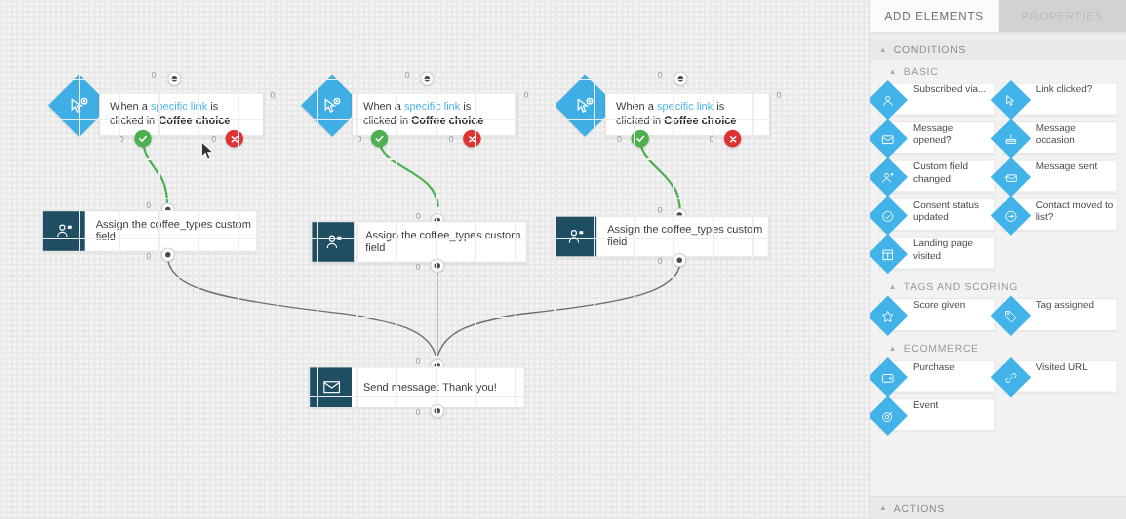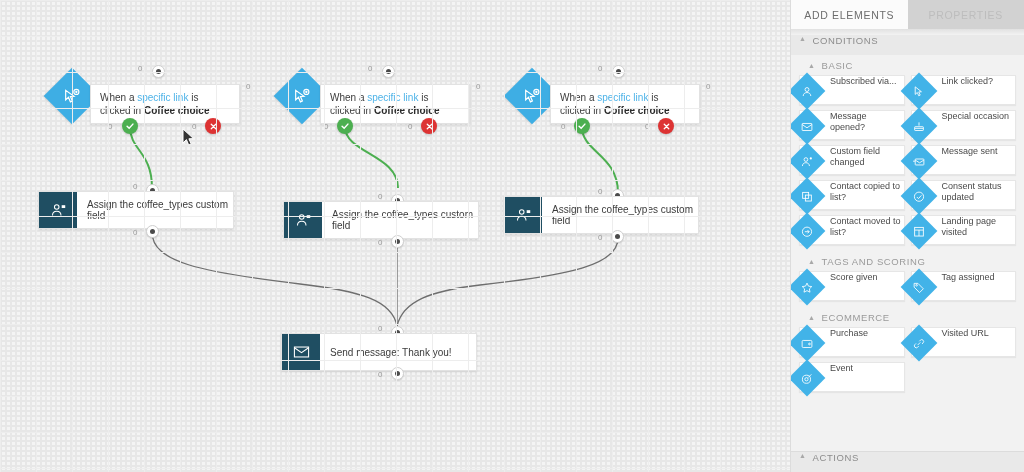--- a/index.html
+++ b/index.html
@@ -108,21 +108,21 @@
   .tabs { display: flex; height: 29px; background: #fbfbfb; }
   .tab {
     flex: 1; display: flex; align-items: center; justify-content: center;
     font-size: 10.5px; letter-spacing: .7px; color: #6d6d6d;
     background: #fbfbfb;
   }
   .tab.inactive { background: #d2d2d2; color: #bdbdbd; }
   .tabs-shadow { height: 6px; background: linear-gradient(to bottom, rgba(0,0,0,.07), rgba(0,0,0,0)); }
 
   .sec-head {
-    display: flex; align-items: flex-start; gap: 6px;
+    display: flex; align-items: center; gap: 6px;
     height: 20px; padding-left: 8px;
     font-size: 9.5px; letter-spacing: .6px; color: #8c8c8c;
     background: #e9e9e9;
   }
   .sub-head {
     display: flex; align-items: center; gap: 6px;
     height: 20px; padding-left: 17px;
     font-size: 9.5px; letter-spacing: .6px; color: #9a9a9a;
   }
   .caret { font-size: 7px; color: #a8a8a8; line-height: 1; }
@@ -420,50 +420,41 @@
         </div>
         <span class="el-lbl">Message opened?</span>
       </div>
       <div class="el">
         <div class="el-dia">
           <svg width="13" height="13" viewBox="0 0 24 24" fill="none" stroke="#fff" stroke-width="1.6">
               <rect x="4" y="12" width="16" height="7" rx="1"></rect>
               <path d="M4 15h16M12 4v6"></path>
             </svg>
         </div>
-        <span class="el-lbl">Special occasion</span>
+        <span class="el-lbl">Message occasion</span>
       </div>
       <div class="el">
         <div class="el-dia">
           <svg width="13" height="13" viewBox="0 0 24 24" fill="none" stroke="#fff" stroke-width="1.6">
               <circle cx="10" cy="8" r="3.4"></circle>
               <path d="M3.5 20c0-3.8 2.9-6.2 6.5-6.2s6.5 2.4 6.5 6.2"></path>
               <circle cx="19" cy="6" r="2" fill="#fff" stroke="none"></circle>
             </svg>
         </div>
         <span class="el-lbl">Custom field changed</span>
       </div>
       <div class="el">
         <div class="el-dia">
           <svg width="13" height="13" viewBox="0 0 24 24" fill="none" stroke="#fff" stroke-width="1.6">
               <rect x="5" y="7" width="16" height="11" rx="1"></rect>
               <path d="M5 9l8 5 8-5"></path>
               <path d="M1 11h4"></path>
             </svg>
         </div>
         <span class="el-lbl">Message sent</span>
-      </div>
-      <div class="el">
-        <div class="el-dia">
-          <svg width="13" height="13" viewBox="0 0 24 24" fill="none" stroke="#fff" stroke-width="1.6">
-              <rect x="4" y="4" width="11" height="11"></rect>
-              <rect x="9" y="9" width="11" height="11"></rect>
-            </svg>
-        </div>
-        <span class="el-lbl">Contact copied to list?</span>
       </div>
       <div class="el">
         <div class="el-dia">
           <svg width="13" height="13" viewBox="0 0 24 24" fill="none" stroke="#fff" stroke-width="1.6">
               <circle cx="12" cy="12" r="8.5"></circle>
               <path d="M8 12.5l3 3 5.5-6"></path>
             </svg>
         </div>
         <span class="el-lbl">Consent status updated</span>
       </div>

